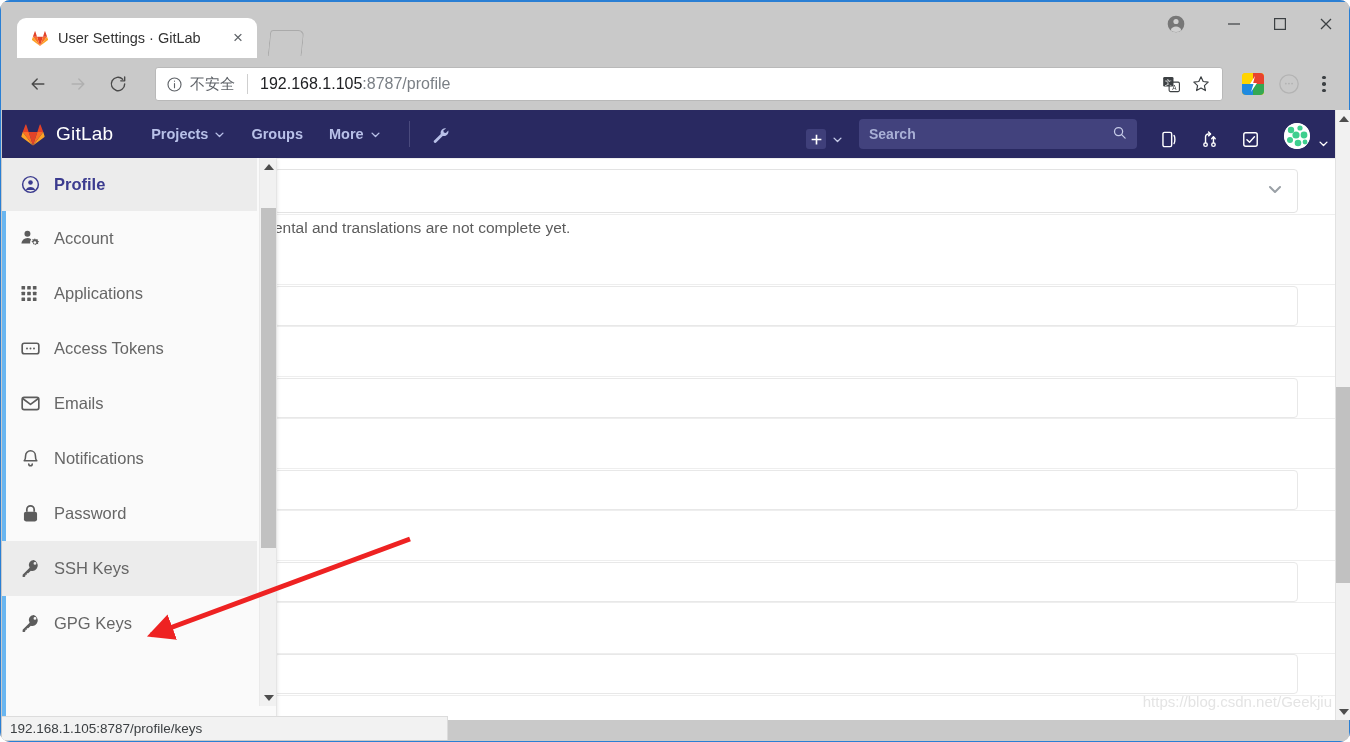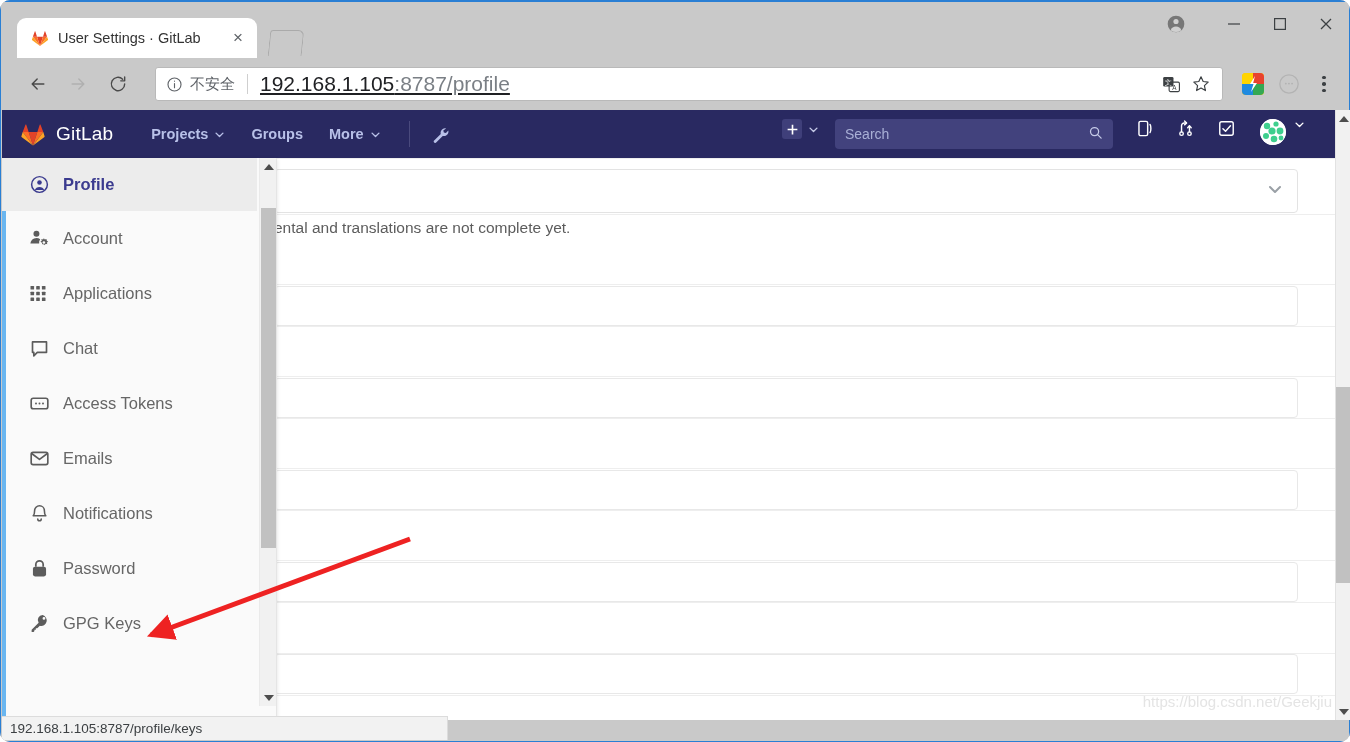--- a/index.html
+++ b/index.html
@@ -120,25 +120,24 @@
     color: #5f6368;
     margin-left: 7px;
   }
   .omnibox-sep {
     width: 1px; height: 20px;
     background: #cfcfcf;
     margin: 0 12px;
   }
   .url-text {
     flex: 1 1 auto;
-    font-size: 21px;
+    font-size: 16px;
     color: #202124;
     white-space: nowrap;
     overflow: hidden;
-    text-decoration: underline;
   }
   .url-text .dim { color: #7a7f85; }
   .omni-icon {
     width: 26px; height: 26px; flex: 0 0 26px;
     display: flex; align-items: center; justify-content: center;
     color: #5f6368;
     margin-left: 4px;
   }
   .ext-icon {
     width: 28px; height: 28px; flex: 0 0 28px;
@@ -194,22 +193,23 @@
   .gl-divider {
     width: 1px; height: 26px; background: #4a4a7d;
     margin: 0 6px 0 2px;
   }
   .gl-wrench {
     color: #b8c0e8; margin-left: 14px;
     display: flex; align-items: center;
   }
 
   .gl-right {
-    margin-left: auto; display: flex; align-items: flex-start;
-    padding-right: 30px;
+    margin-left: auto; display: flex; align-items: flex-end;
+    padding-right: 6px;
+    font-weight: bold;
   }
   .gl-plus {
     display: flex; align-items: center;
     color: #ffffff;
   }
   .gl-plus .box {
     width: 20px; height: 20px; border-radius: 3px;
     background: #3f3f7a;
     display: flex; align-items: center; justify-content: center;
   }
@@ -293,21 +293,21 @@
   .sb-accent-active {
     position: absolute; left: 0; top: 0;
     width: 4px; height: 53px;
     background: #3b3b8f;
   }
   .sb-list { position: absolute; left: 0; top: 0; width: 255px; }
   .sb-item {
     position: relative;
     height: 55px;
     display: flex; align-items: center;
-    padding-left: 27px;
+    padding-left: 18px;
     color: #666666;
     font-size: 16.5px;
   }
   .sb-item.active {
     background: #ececec;
     color: #3b3b8f;
     font-weight: bold;
     height: 53px;
   }
   .sb-item.hovered { background: #ececec; }
@@ -705,28 +705,20 @@
                   <rect x="7.2" y="7.7" width="3.6" height="3.6" rx=".6"></rect>
                   <rect x="12.9" y="7.7" width="3.6" height="3.6" rx=".6"></rect>
                 <rect x="1.5" y="13.4" width="3.6" height="3.6" rx=".6"></rect>
                   <rect x="7.2" y="13.4" width="3.6" height="3.6" rx=".6"></rect>
                   <rect x="12.9" y="13.4" width="3.6" height="3.6" rx=".6"></rect>
               </svg>
             </span>
             <span>Applications</span>
           </div>
 
-          <div class="sb-item">
-            <span class="sb-ico">
-              <svg width="21" height="21" viewBox="0 0 24 24" fill="none" stroke="currentColor" stroke-width="1.9">
-                <path d="M4 4.5h16v12H9.5L5.5 20.5v-4H4z" stroke-linejoin="round"></path>
-              </svg>
-            </span>
-            <span>Chat</span>
-          </div>
 
           <div class="sb-item">
             <span class="sb-ico">
               <svg width="21" height="21" viewBox="0 0 24 24" fill="none" stroke="currentColor" stroke-width="1.9">
                 <rect x="2.5" y="6" width="19" height="12" rx="2.4"></rect>
                 <circle cx="8" cy="12" r="1.1" fill="currentColor" stroke="none"></circle>
                 <circle cx="12" cy="12" r="1.1" fill="currentColor" stroke="none"></circle>
                 <circle cx="16" cy="12" r="1.1" fill="currentColor" stroke="none"></circle>
               </svg>
             </span>
@@ -756,20 +748,28 @@
           <div class="sb-item">
             <span class="sb-ico">
               <svg width="21" height="21" viewBox="0 0 24 24" fill="none" stroke="currentColor" stroke-width="2">
                 <rect x="4.5" y="10" width="15" height="11" rx="2.4" fill="currentColor" stroke="none"></rect>
                 <path d="M7.8 10V7.4a4.2 4.2 0 0 1 8.4 0V10"></path>
               </svg>
             </span>
             <span>Password</span>
           </div>
 
+          <div class="sb-item hovered">
+            <span class="sb-ico">
+              <svg width="21" height="21" viewBox="0 0 24 24" fill="currentColor">
+                <path d="M15.6 2.4a5.6 5.6 0 0 0-4.6 8.8L3 19.2v2.4h2.3l.9-.9v-1.6h1.6v-1.6h1.6l3-3a5.6 5.6 0 1 0 3.2-12.1zm1.5 5.4a1.6 1.6 0 1 1 0-3.2 1.6 1.6 0 0 1 0 3.2z"></path>
+              </svg>
+            </span>
+            <span>SSH Keys</span>
+          </div>
 
           <div class="sb-item">
             <span class="sb-ico">
               <svg width="21" height="21" viewBox="0 0 24 24" fill="currentColor">
                 <path d="M15.6 2.4a5.6 5.6 0 0 0-4.6 8.8L3 19.2v2.4h2.3l.9-.9v-1.6h1.6v-1.6h1.6l3-3a5.6 5.6 0 1 0 3.2-12.1zm1.5 5.4a1.6 1.6 0 1 1 0-3.2 1.6 1.6 0 0 1 0 3.2z"></path>
               </svg>
             </span>
             <span>GPG Keys</span>
           </div>
         </div>

